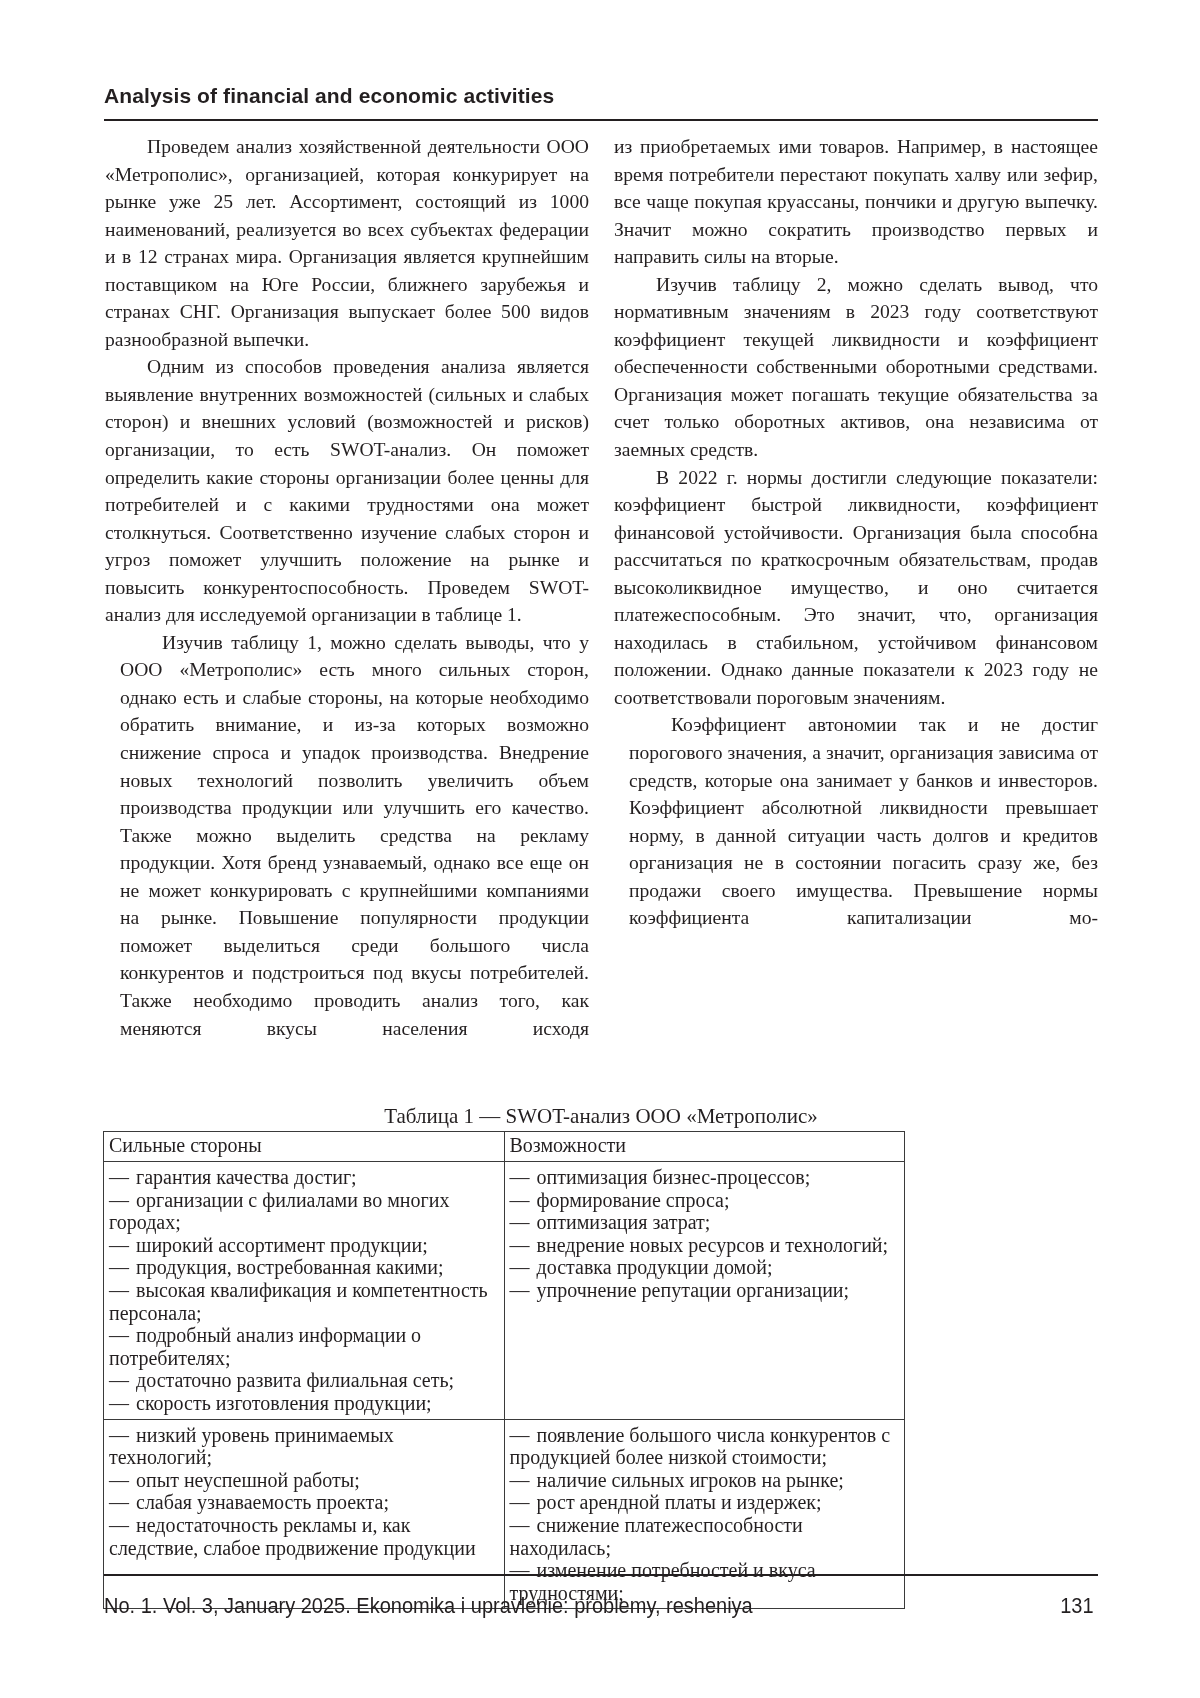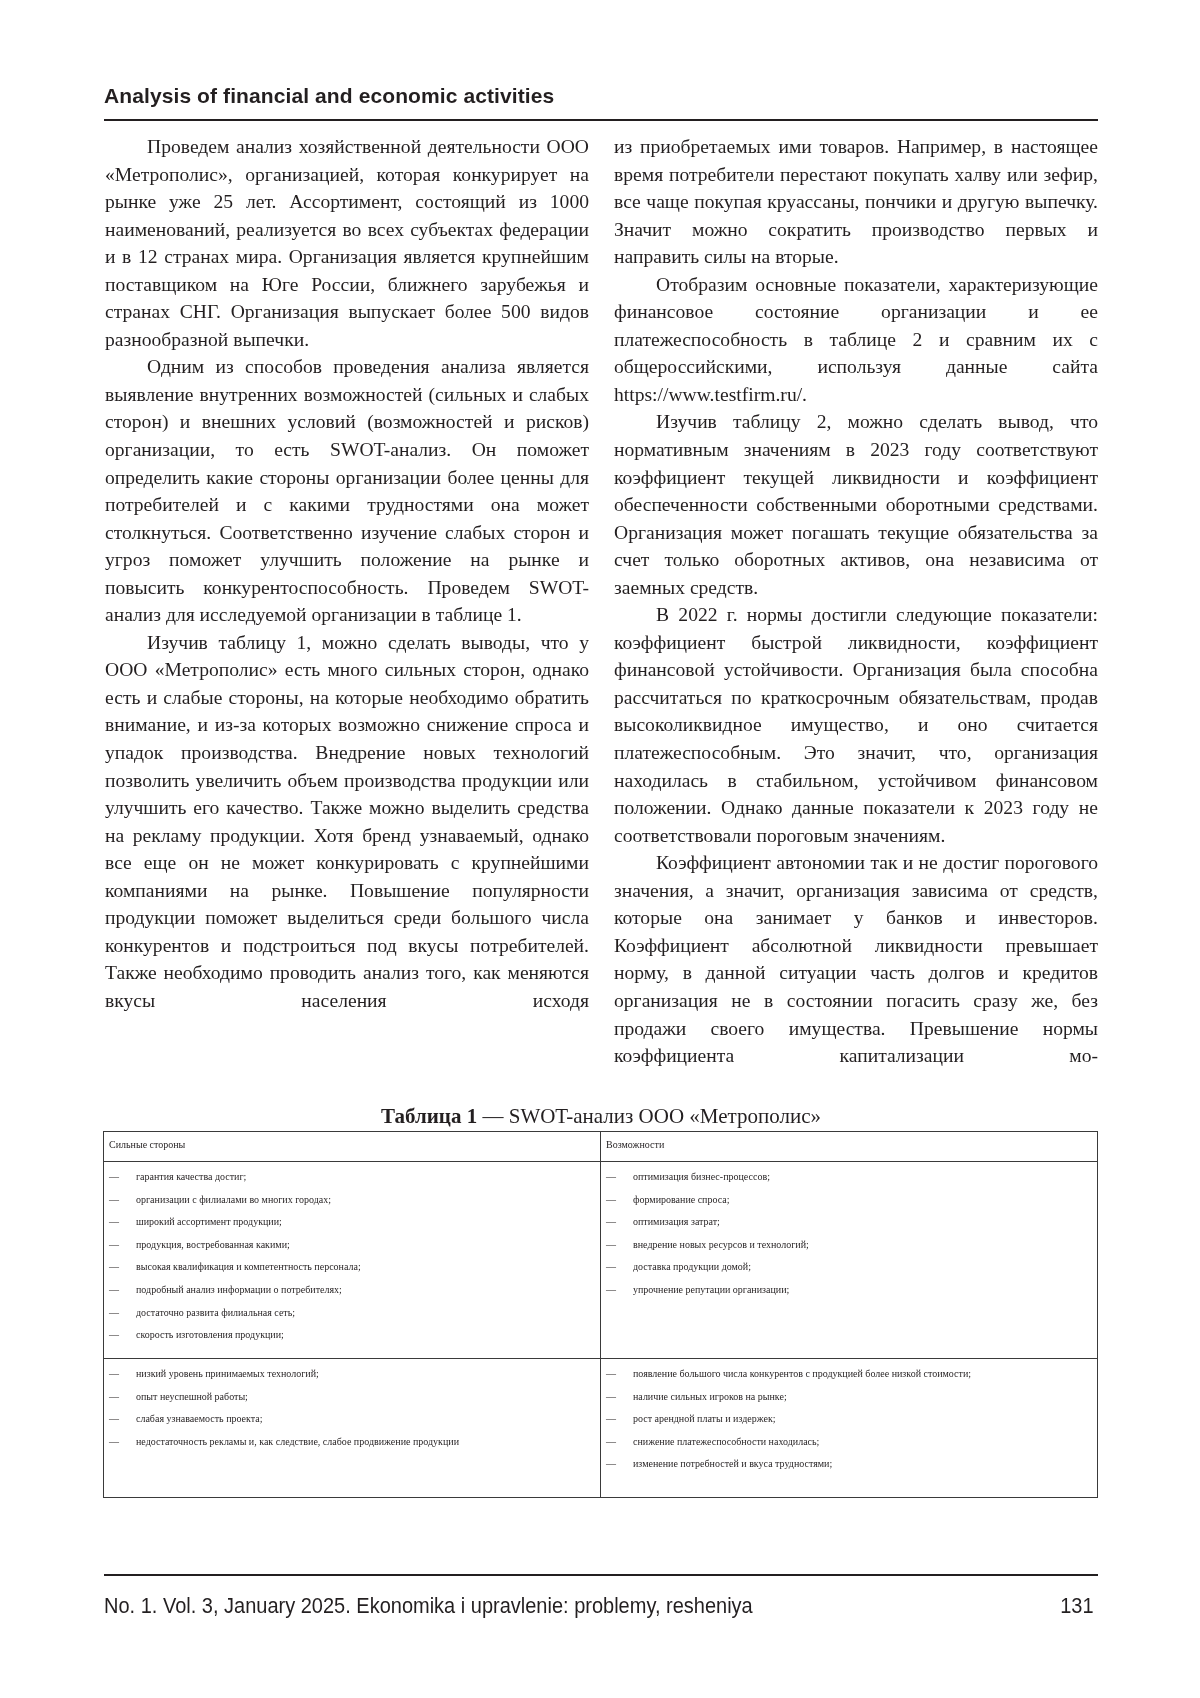--- a/index.html
+++ b/index.html
@@ -19,32 +19,32 @@
   }
   .col {
     position: absolute; top: 133px; width: 484px;
     font-size: 19.6px; line-height: 27.55px;
     text-align: justify;
   }
   .col-left { left: 105px; }
   .col-right { left: 614px; }
   .col p { margin: 0; text-indent: 0; }
   .col p.ind { text-indent: 42px; }
-  .col p.last-line { text-align-last: justify; }
+  .col p.last-line { text-align-last: justify; margin-left: 15px; }
 
   .caption {
     position: absolute; left: 104px; top: 1104px; width: 994px;
     text-align: center; font-size: 21px;
   }
-  .caption b { font-weight: bold; }
+  .caption b { font-weight: normal; }
 
   table.swot {
-    position: absolute; left: 103px; top: 1131px; width: 995px;
+    position: absolute; left: 103px; top: 1131px; width: 802px;
     border-collapse: collapse;
-    font-size: 10px; line-height: 22.6px;
+    font-size: 20px; line-height: 22.6px;
   }
   table.swot td {
     border: 1.5px solid #3a3a3a; vertical-align: top;
     padding: 2px 5px 2px 5px; width: 50%;
   }
   table.swot td.hdr { height: 25px; }
   table.swot td.body { padding-top: 4px; padding-bottom: 4px; }
   .cell-body-strengths { height: 188px; }
   .cell-body-weak { height: 130px; }
   .item { display: block; padding-left: 0; }
@@ -69,21 +69,20 @@
 <div class="rule-top"></div>
 
 <div class="col col-left">
   <p class="ind">Проведем анализ хозяйственной деятельности ООО «Метрополис», организацией, которая конкурирует на рынке уже 25 лет. Ассортимент, состоящий из 1000 наименований, реализуется во всех субъектах федерации и в 12 странах мира. Организация является крупнейшим поставщиком на Юге России, ближнего зарубежья и странах СНГ. Организация выпускает более 500 видов разнообразной выпечки.</p>
   <p class="ind">Одним из способов проведения анализа является выявление внутренних возможностей (сильных и слабых сторон) и внешних условий (возможностей и рисков) организации, то есть SWOT-анализ. Он поможет определить какие стороны организации более ценны для потребителей и с какими трудностями она может столкнуться. Соответственно изучение слабых сторон и угроз поможет улучшить положение на рынке и повысить конкурентоспособность. Проведем SWOT-анализ для исследуемой организации в таблице 1.</p>
   <p class="ind last-line">Изучив таблицу 1, можно сделать выводы, что у ООО «Метрополис» есть много сильных сторон, однако есть и слабые стороны, на которые необходимо обратить внимание, и из-за которых возможно снижение спроса и упадок производства. Внедрение новых технологий позволить увеличить объем производства продукции или улучшить его качество. Также можно выделить средства на рекламу продукции. Хотя бренд узнаваемый, однако все еще он не может конкурировать с крупнейшими компаниями на рынке. Повышение популярности продукции поможет выделиться среди большого числа конкурентов и подстроиться под вкусы потребителей. Также необходимо проводить анализ того, как меняются вкусы населения исходя</p>
 </div>
 
 <div class="col col-right">
   <p>из приобретаемых ими товаров. Например, в настоящее время потребители перестают покупать халву или зефир, все чаще покупая круассаны, пончики и другую выпечку. Значит можно сократить производство первых и направить силы на вторые.</p>
-  <p class="ind">Отобразим основные показатели, характеризующие финансовое состояние организации и ее платежеспособность в таблице 2 и сравним их с общероссийскими, используя данные сайта https://www.testfirm.ru/.</p>
   <p class="ind">Изучив таблицу 2, можно сделать вывод, что нормативным значениям в 2023 году соответствуют коэффициент текущей ликвидности и коэффициент обеспеченности собственными оборотными средствами. Организация может погашать текущие обязательства за счет только оборотных активов, она независима от заемных средств.</p>
   <p class="ind">В 2022 г. нормы достигли следующие показатели: коэффициент быстрой ликвидности, коэффициент финансовой устойчивости. Организация была способна рассчитаться по краткосрочным обязательствам, продав высоколиквидное имущество, и оно считается платежеспособным. Это значит, что, организация находилась в стабильном, устойчивом финансовом положении. Однако данные показатели к 2023 году не соответствовали пороговым значениям.</p>
   <p class="ind last-line">Коэффициент автономии так и не достиг порогового значения, а значит, организация зависима от средств, которые она занимает у банков и инвесторов. Коэффициент абсолютной ликвидности превышает норму, в данной ситуации часть долгов и кредитов организация не в состоянии погасить сразу же, без продажи своего имущества. Превышение нормы коэффициента капитализации мо-</p>
 </div>
 
 <div class="caption">
   <b>Таблица 1</b><span> — </span><span>SWOT-анализ ООО «Метрополис»</span>
 </div>
 
 <table class="swot">

